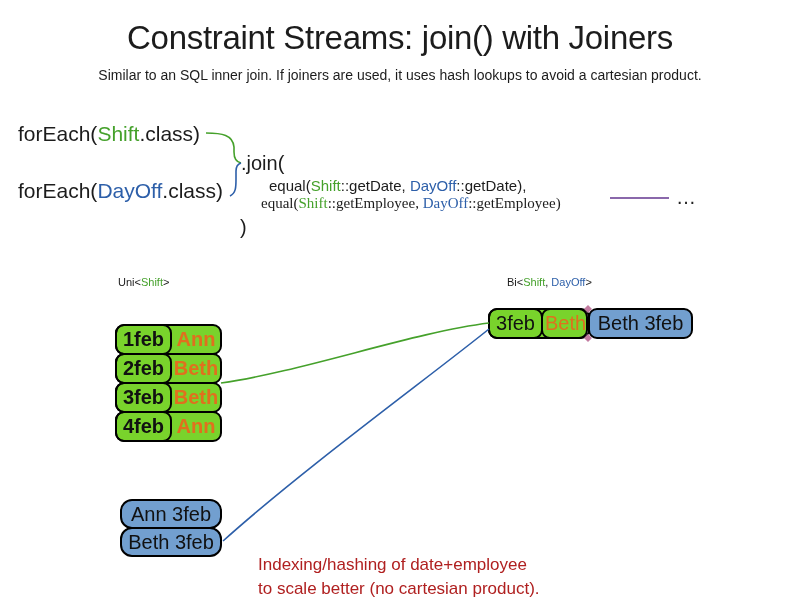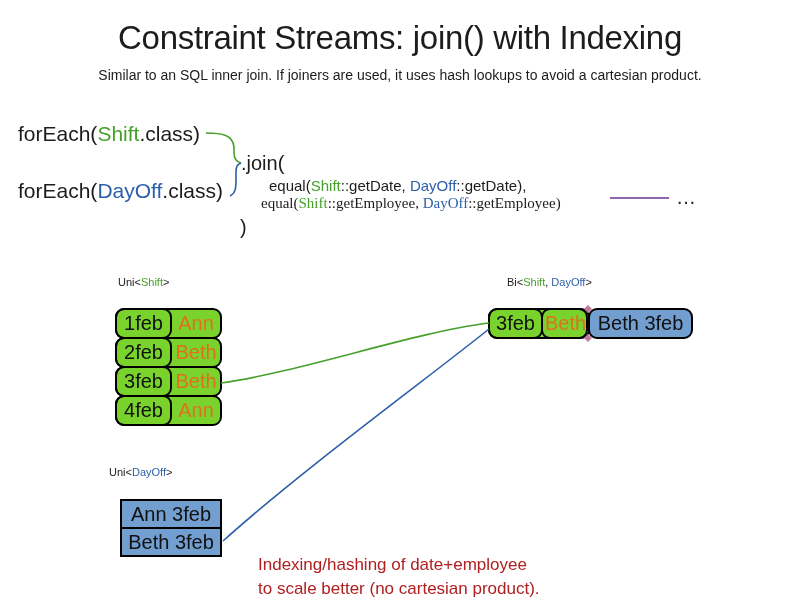--- a/index.html
+++ b/index.html
@@ -33,21 +33,21 @@
   .pos-join-close     { left: 240px; top: 216px; }
   .pos-ellipsis       { left: 676px; top: 186px; }
 
   
   .sec-label { font-size: 11px; }
   .pos-uni-shift-label  { left: 118px; top: 276px; }
   .pos-bi-label         { left: 507px; top: 276px; }
   .pos-uni-dayoff-label { left: 109px; top: 466px; }
 
   
-  .shift-table { left: 115px; top: 308px; width: 107px; height: 118px; }
+  .shift-table { left: 115px; top: 324px; width: 107px; height: 118px; font-weight: bold; }
   .grow {
     position: absolute; left: 0; width: 107px; height: 31px;
     background: #79d32c; border: 2px solid #000; border-radius: 9px;
     box-sizing: border-box;
   }
   .date-cell {
     position: absolute; left: -2px; top: -2px; bottom: -2px; width: 57px;
     border: 2px solid #000; border-radius: 9px; box-sizing: border-box;
     display: flex; align-items: center; justify-content: center;
     font-size: 20px; color: #111;
@@ -55,21 +55,21 @@
   .emp-cell {
     position: absolute; left: 55px; right: 0; top: 0; bottom: 0;
     display: flex; align-items: center; justify-content: center;
     font-size: 20px; color: #e0701e;
   }
 
   
   .dayoff-table { left: 120px; top: 499px; width: 102px; height: 58px; }
   .brow {
     position: absolute; left: 0; width: 102px; height: 30px;
-    background: #729fcf; border: 2px solid #000; border-radius: 0;
+    background: #729fcf; border: 2px solid #000; border-radius: 12px;
     box-sizing: border-box;
     display: flex; align-items: center; justify-content: center;
     font-size: 20px; color: #111;
   }
 
   
   .bi-row { left: 488px; top: 308px; width: 205px; height: 31px; }
   .bi-green {
     position: absolute; left: 0; top: 0; width: 100px; height: 31px;
     background: #79d32c; border: 2px solid #000; border-radius: 9px;
@@ -99,21 +99,21 @@
   .note { left: 258px; top: 529px; font-size: 17px; line-height: 24px; color: #b02020; margin-top: 24px; }
 
   
   .overlay { position: absolute; left: 0; top: 0; width: 800px; height: 600px; pointer-events: none; }
 </style>
 </head>
 <body>
 
 <div class="slide">
 
-  <div class="abs title">Constraint Streams: join() with Indexing</div>
+  <div class="abs title">Constraint Streams: join() with Joiners</div>
   <div class="abs subtitle">Similar to an SQL inner join. If joiners are used, it uses hash lookups to avoid a cartesian product.</div>
 
   <div class="abs code-lg pos-foreach-dayoff">
     <span>forEach(</span><span class="tok-dayoff">DayOff</span><span>.class)</span>
   </div>
 
   <div class="abs code-lg pos-foreach-shift">
     <span>forEach(</span><span class="tok-shift">Shift</span><span>.class)</span>
   </div>
 
@@ -159,23 +159,20 @@
   </div>
 
   <div class="abs bi-row">
     <div class="bi-green">
       <span class="bi-date">3feb</span>
       <span class="bi-emp">Beth</span>
     </div>
     <div class="bi-blue">Beth 3feb</div>
   </div>
 
-  <div class="abs sec-label pos-uni-dayoff-label">
-    <span>Uni&lt;</span><span class="tok-dayoff">DayOff</span><span>&gt;</span>
-  </div>
 
   <div class="abs dayoff-table">
     <div class="brow" style="top:0">Ann 3feb</div>
     <div class="brow" style="top:28px">Beth 3feb</div>
   </div>
 
   <div class="abs note">
     <div>Indexing/hashing of date+employee</div>
     <div>to scale better (no cartesian product).</div>
   </div>

